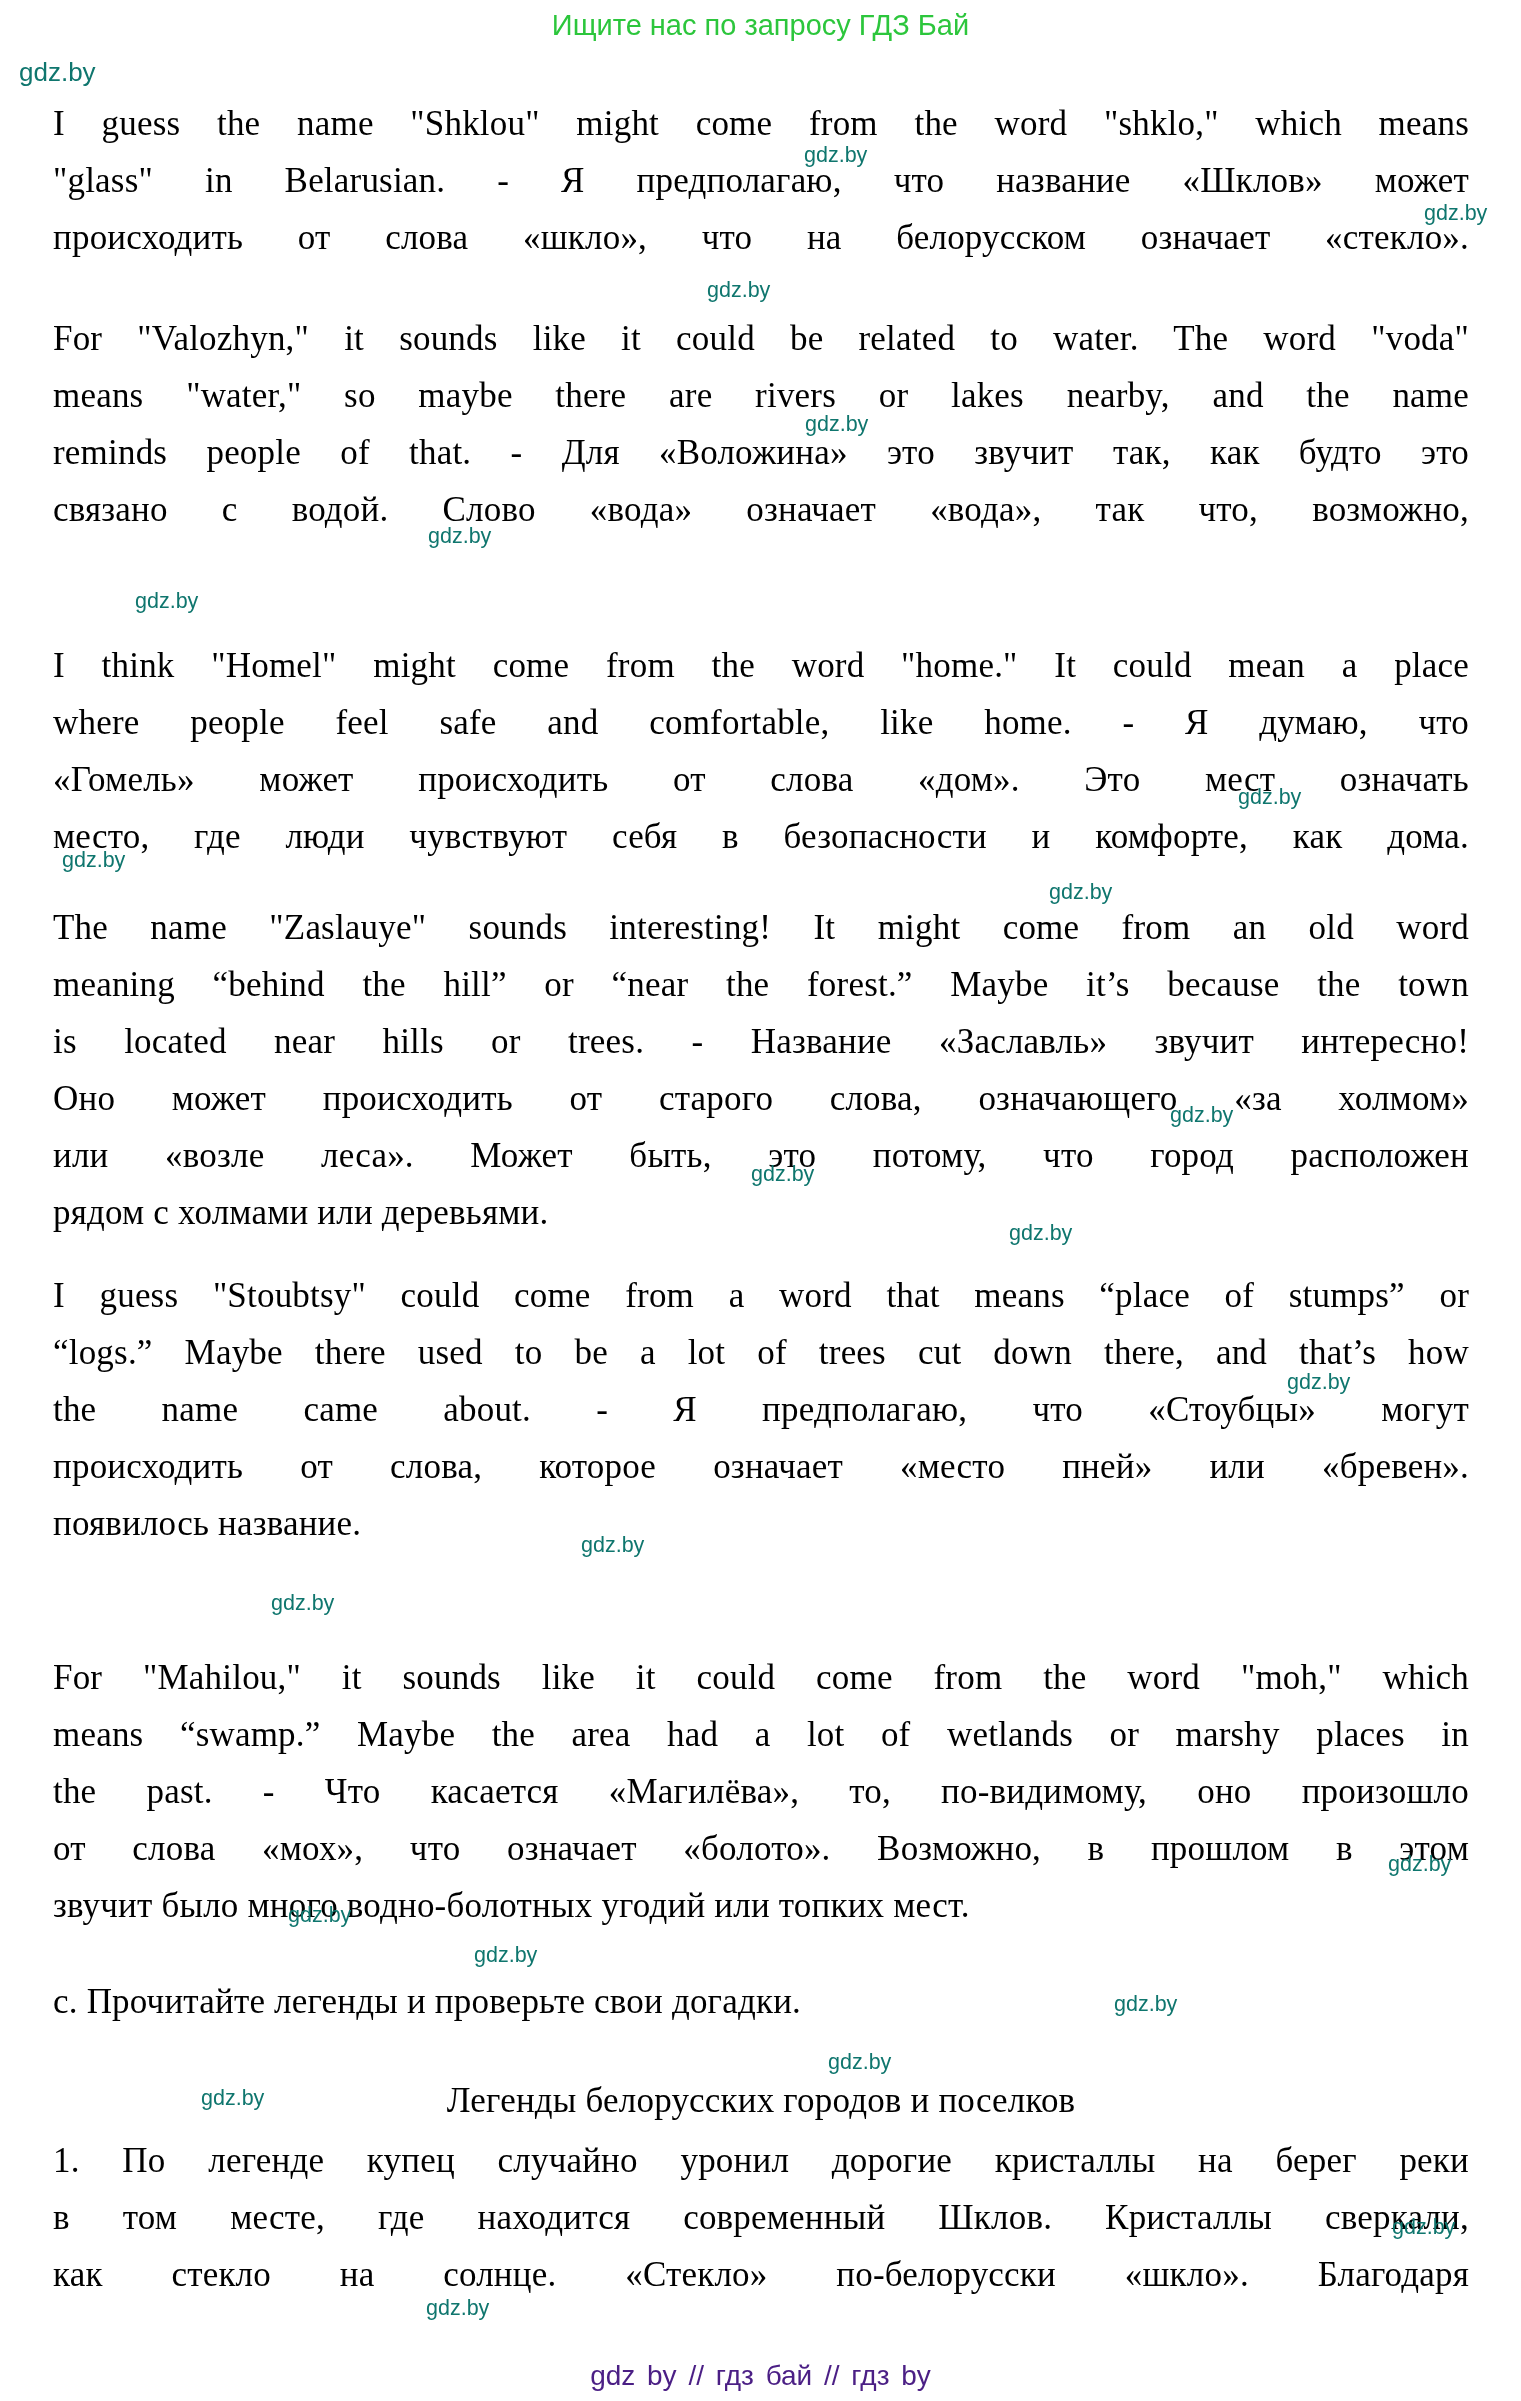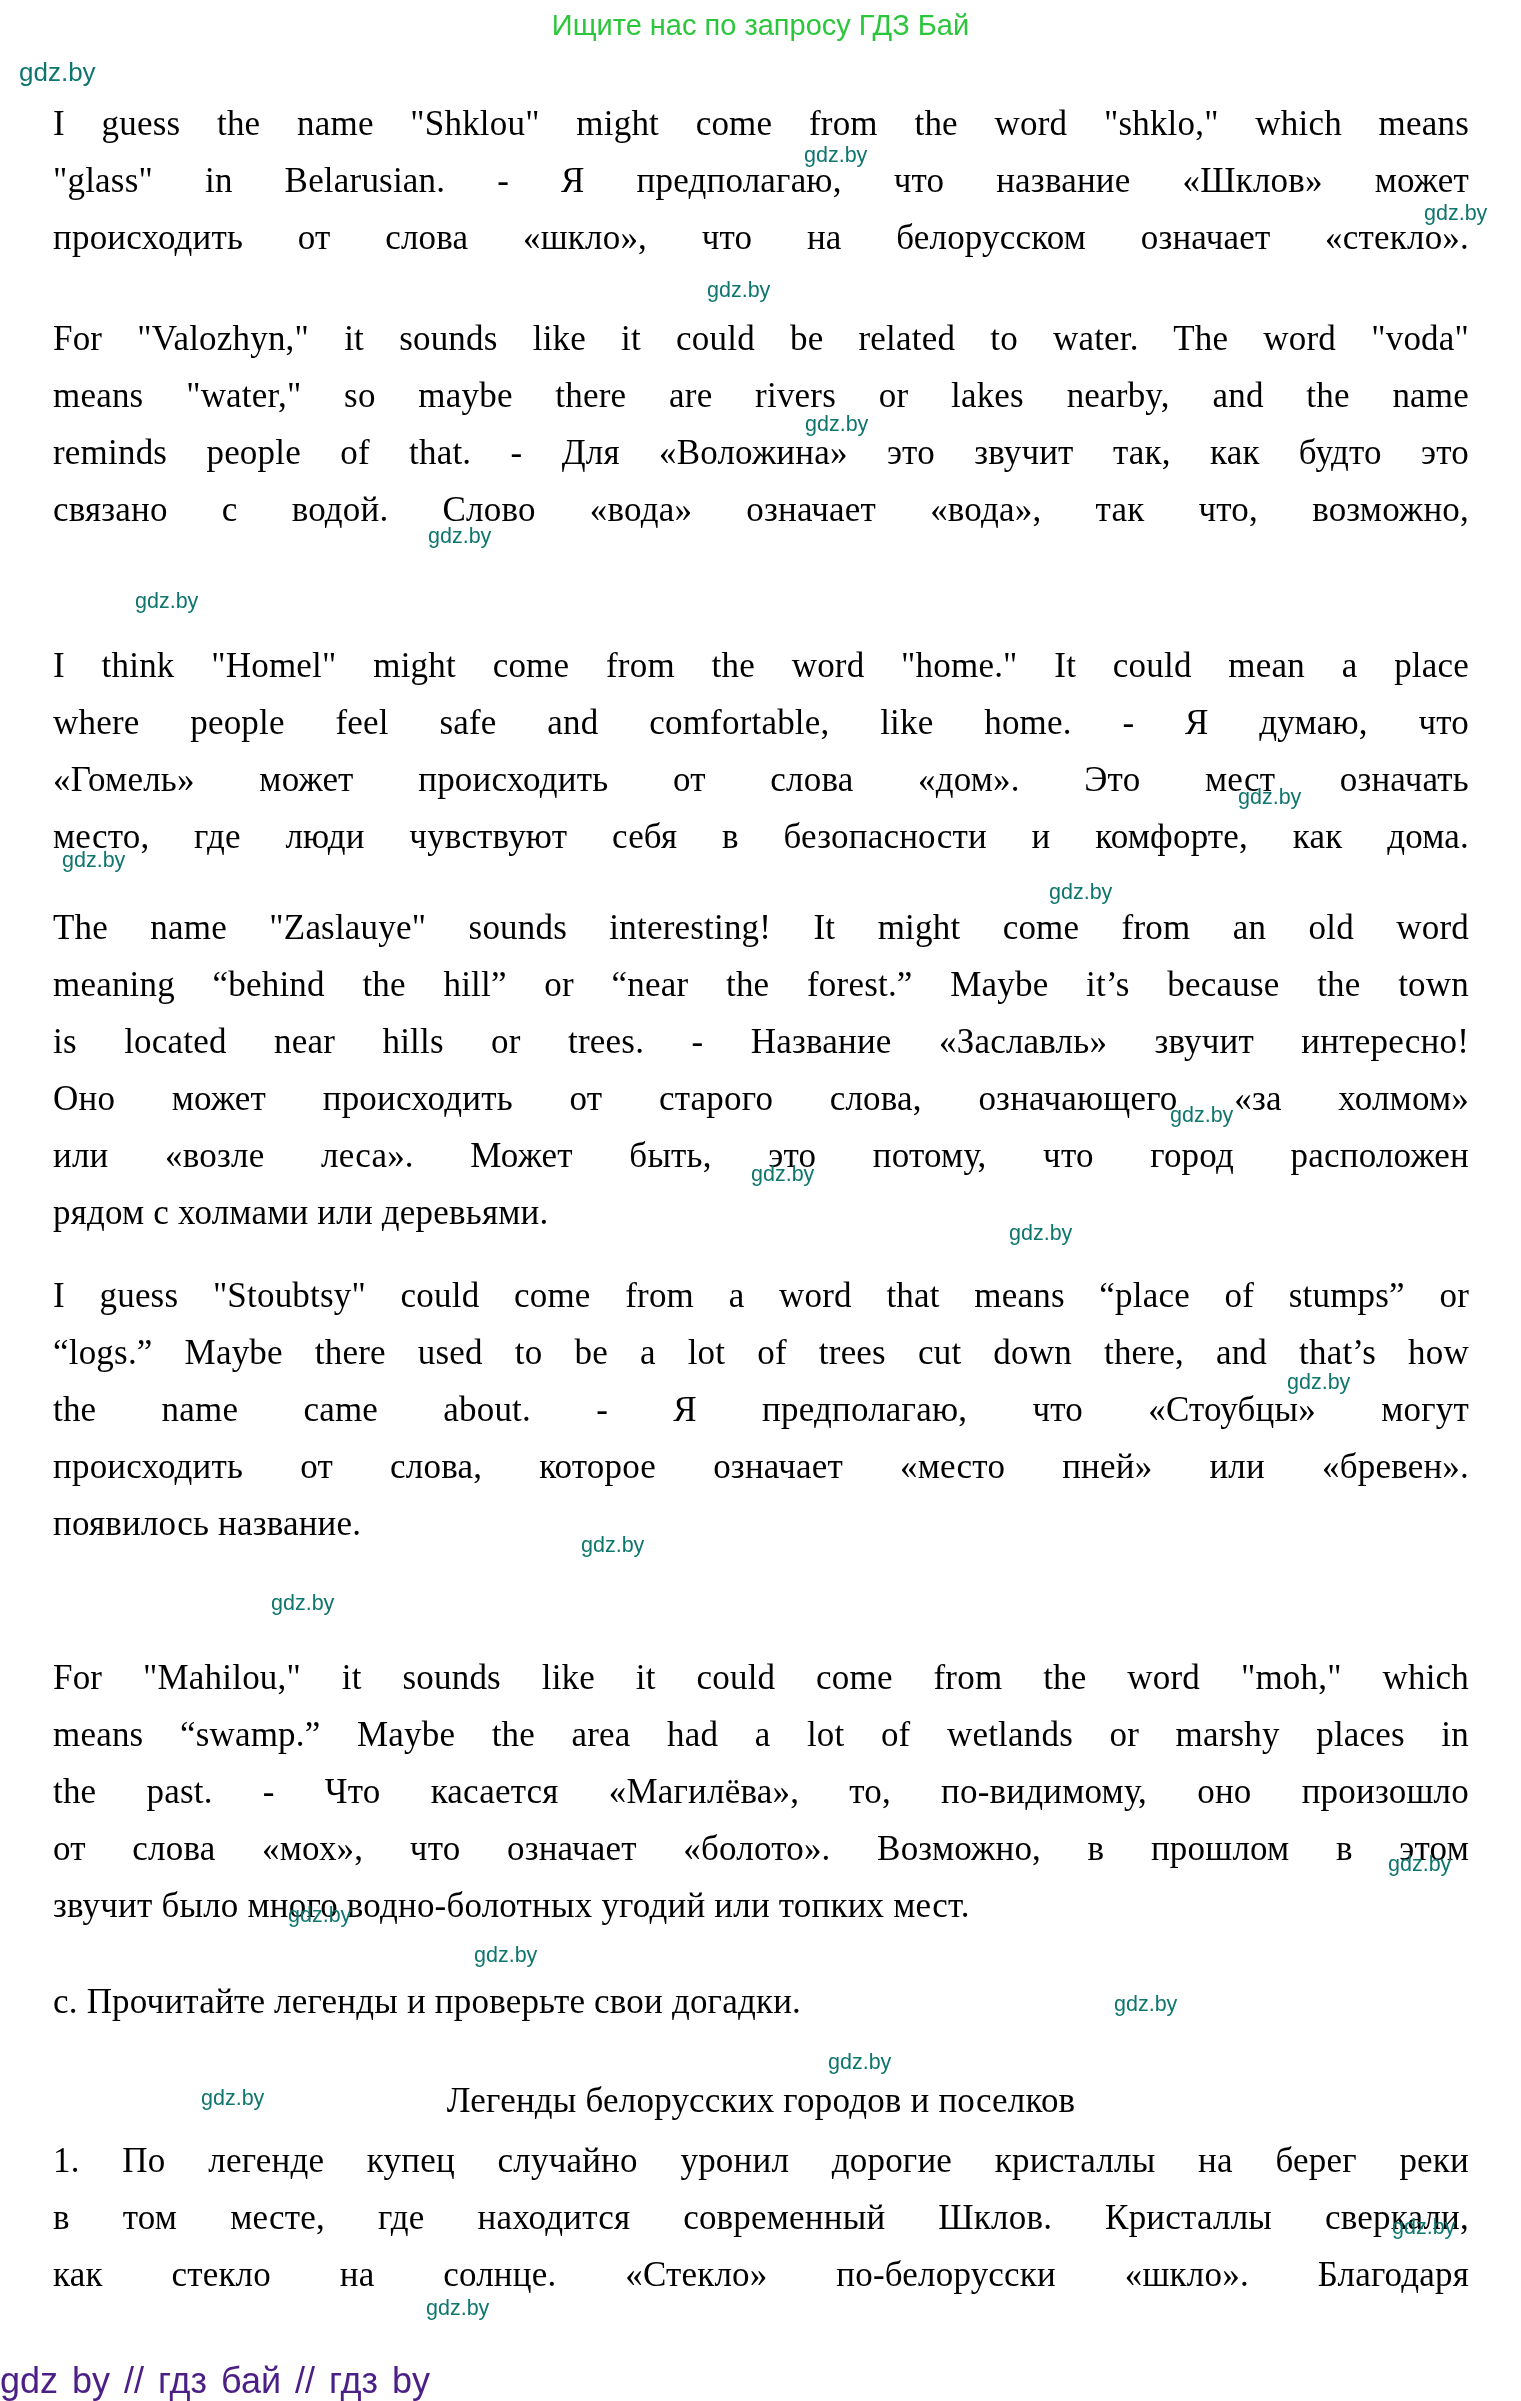--- a/index.html
+++ b/index.html
@@ -8,22 +8,22 @@
   .hdr{position:absolute;top:1.6px;left:0;width:100%;text-align:center;
        font-family:"Liberation Sans",sans-serif;font-size:29px;color:#2cc63c;margin-top:7px;}
   .col{position:absolute;left:53px;top:0;width:1416px;}
   .para{position:absolute;left:0;width:100%;}
   .ln{font-size:35px;line-height:57px;letter-spacing:0.2px;}
   .j{text-align:justify;text-align-last:justify;}
   .center{text-align:center;}
   .wm{position:absolute;font-family:"Liberation Sans",sans-serif;font-size:21.5px;
       color:#0f766e;white-space:nowrap;}
   .wm.lg{font-size:26px;}
-  .ftr{position:absolute;top:2360px;left:0;width:100%;
-       font-family:"Liberation Sans",sans-serif;font-size:36px;word-spacing:4px;color:#4b1f85;}
+  .ftr{position:absolute;top:2360px;left:0;width:100%;text-align:center;
+       font-family:"Liberation Sans",sans-serif;font-size:28px;word-spacing:4px;color:#4b1f85;}
 </style>
 </head>
 <body>
 
 <div class="page">
 
   <div class="hdr">Ищите нас по запросу ГДЗ Бай</div>
 
   <div class="col">
 

